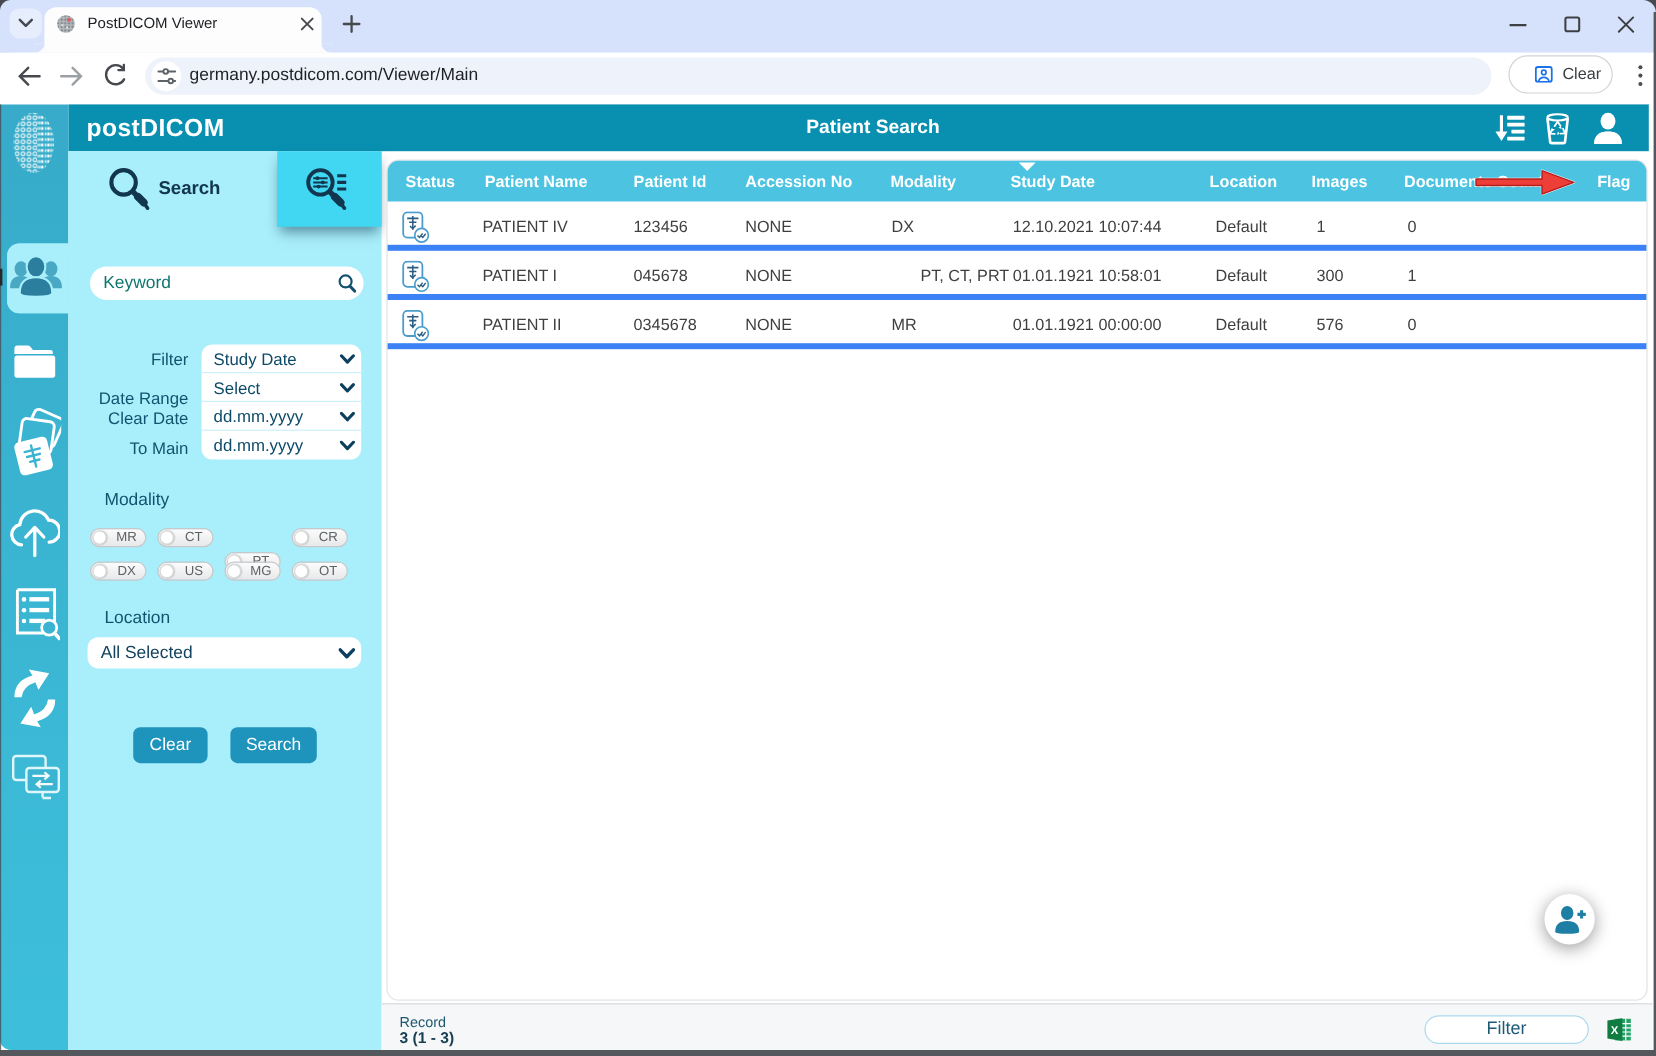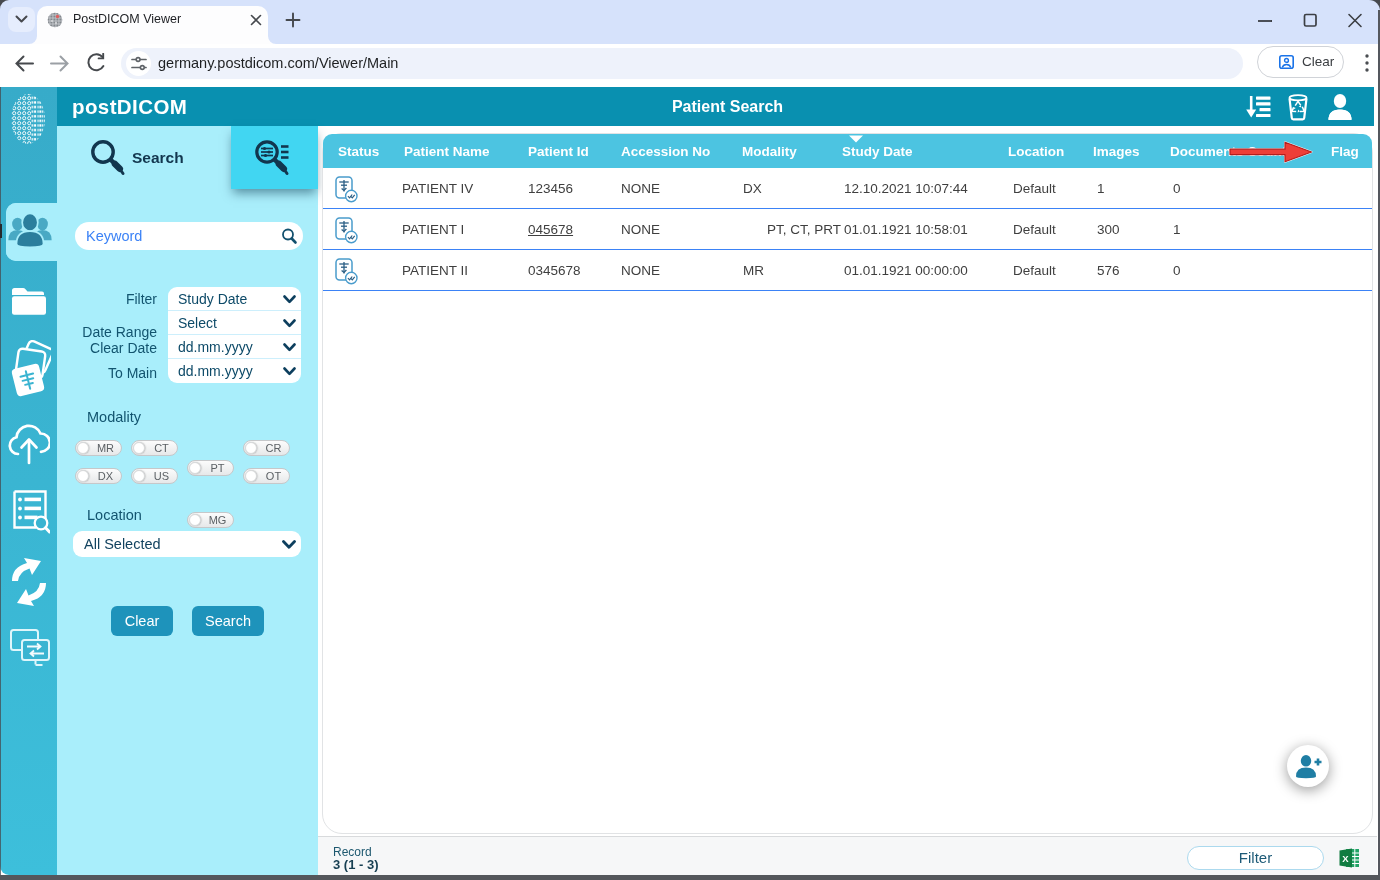--- a/index.html
+++ b/index.html
@@ -37,45 +37,45 @@
   
   #sidebar { left:0; top:87px; width:57px; height:788px; background:linear-gradient(180deg,#37abc9,#3dbfdb); border-bottom-left-radius:9px; }
   #sideactive { left:6px; top:203px; width:51px; height:58px; background:#a9eefb; border-radius:10px 0 0 10px; }
 
   
   #panel { left:57px; top:126px; width:261px; height:749px; background:#a9eefb; }
   #tab2 { left:231px; top:126px; width:87px; height:63px; background:#41d6f2;
     box-shadow:0 6px 10px -2px rgba(0,45,70,0.5); }
   #tab1text { left:132px; top:149px; font-size:15.5px; font-weight:bold; color:#12364e; }
   #keyword { left:75px; top:222px; width:228px; height:28px; border-radius:14px; background:#fff; }
-  #keywordtext { left:86px; top:228px; font-size:14.5px; color:#3b82f6; }
+  #keywordtext { left:86px; top:228px; font-size:14.5px; color:#0f766e; }
   .flabel { font-size:14px; color:#12546f; text-align:right; width:100px; left:57px; }
   #selblock { left:168px; top:287px; width:133px; height:96px; background:#fff; border-radius:9px; }
   .selrow { left:0; width:133px; height:24px; border-bottom:1px solid #cdeffc; }
   .seltext { font-size:14px; color:#0d4a68; }
   #modlabel { left:87px; top:409px; font-size:14.5px; color:#12546f; }
   .mpill { width:47px; height:16px; border-radius:8px; border:1px solid #c6c8ca;
     background:linear-gradient(#fcfcfc,#e7e8e9); }
   .mknob { position:absolute; left:1px; top:1px; width:12px; height:12px; border-radius:50%;
     background:#fff; border:1px solid #d8dadb; box-shadow:0.5px 0 1.5px rgba(0,0,0,0.25); }
   .mtext { position:absolute; left:15px; top:1px; width:29px; text-align:center; font-size:11px; color:#5c6165; }
   #loclabel { left:87px; top:507px; font-size:14.5px; color:#12546f; }
   #locsel { left:73px; top:531px; width:228px; height:26px; border-radius:9px; background:#fff; }
   #loctext { left:84px; top:536px; font-size:14.5px; color:#11425f; }
   .btn { top:606px; height:30px; border-radius:6px; background:#1e93bb; color:#fff;
     font-size:14.5px; text-align:center; line-height:30px; }
   #btnclear { left:111px; width:62px; }
   #btnsearch { left:192px; width:72px; }
 
   
-  #tablebox { left:322px; top:133px; width:1051px; height:701px; border:1px solid #e1e3e5; border-radius:20px; background:#fff; }
+  #tablebox { left:322px; top:133px; width:1051px; height:701px; border:1px solid #e1e3e5; border-radius:10px; background:#fff; }
   #thead { position:absolute; left:0; top:0; width:1049px; height:34px; background:#4cc4e1;
     border-radius:9px 9px 0 0; }
   .th { position:absolute; top:10px; font-size:13.5px; font-weight:bold; color:#fff; white-space:nowrap; }
-  .row { position:absolute; left:0; width:1049px; height:41px; border-bottom:1px solid #3b82f6; }
+  .row { position:absolute; left:0; width:1049px; height:41px; border-bottom:5px solid #3b82f6; }
   .td { position:absolute; top:13px; font-size:13.5px; color:#3f3f3f; white-space:nowrap; }
 
   
   #bottombar { left:318px; top:836px; width:1059px; height:39px; background:#f6f7f8; border-top:1px solid #d8dadc; }
   #rec1 { left:15px; top:8px; font-size:12px; color:#1d586f; }
   #rec2 { left:15px; top:20px; font-size:13px; font-weight:bold; color:#173f52; }
   #pager { left:0px; top:8px; width:1059px; text-align:center; font-size:14px; color:#1d7ba6; white-space:nowrap; }
   .pgbig { font-size:17px; font-weight:bold; }
   #pgnum { font-size:16.5px; font-weight:bold; color:#136f9a; letter-spacing:1px; }
   #pager .sp { display:inline-block; width:4px; }
@@ -400,21 +400,21 @@
       <span class="mtext">CR</span>
     </div>
   <div class="abs mpill" style="left:75px;top:468px;">
       <span class="mknob"></span>
       <span class="mtext">DX</span>
     </div>
   <div class="abs mpill" style="left:131px;top:468px;">
       <span class="mknob"></span>
       <span class="mtext">US</span>
     </div>
-  <div class="abs mpill" style="left:187px;top:468px;margin-top:44px;">
+  <div class="abs mpill" style="left:187px;top:468px;">
       <span class="mknob"></span>
       <span class="mtext">MG</span>
     </div>
   <div class="abs mpill" style="left:243px;top:468px;">
       <span class="mknob"></span>
       <span class="mtext">OT</span>
     </div>
   <div class="abs" id="loclabel">Location</div>
   <div class="abs" id="locsel"></div>
   <div class="abs" id="loctext">All Selected</div>
@@ -469,21 +469,21 @@
       <span class="td" style="left:205px;">123456</span>
       <span class="td" style="left:298px;">NONE</span>
       <span class="td" style="left:420px;">DX</span>
       <span class="td" style="left:521px;">12.10.2021 10:07:44</span>
       <span class="td" style="left:690px;">Default</span>
       <span class="td" style="left:774px;">1</span>
       <span class="td" style="left:850px;">0</span>
     </div>
     <div class="row" style="top:75px;">
       <span class="td" style="left:79px;">PATIENT I</span>
-      <span class="td" style="left:205px;text-decoration:underline;">045678</span>
+      <span class="td" style="left:205px;">045678</span>
       <span class="td" style="left:298px;">NONE</span>
       <span class="td" style="left:444px;">PT, CT, PRT</span>
       <span class="td" style="left:521px;">01.01.1921 10:58:01</span>
       <span class="td" style="left:690px;">Default</span>
       <span class="td" style="left:774px;">300</span>
       <span class="td" style="left:850px;">1</span>
     </div>
     <div class="row" style="top:116px;">
       <span class="td" style="left:79px;">PATIENT II</span>
       <span class="td" style="left:205px;">0345678</span>

